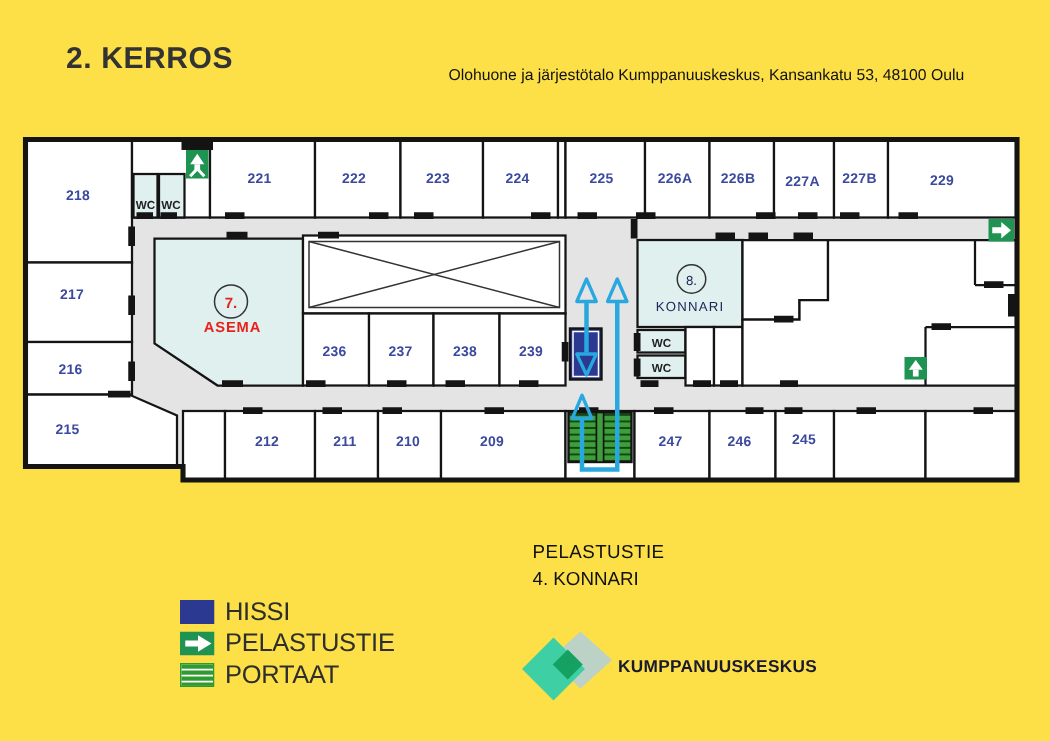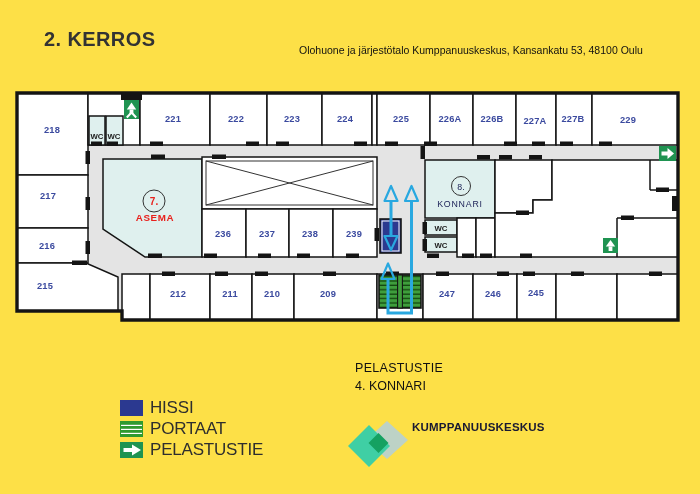--- a/index.html
+++ b/index.html
@@ -43,21 +43,21 @@
   
   .legend{position:absolute;left:120px;top:388px;margin-top:11px;}
   .legend-row{display:flex;align-items:center;margin-bottom:3px;height:18px;}
   .legend-ic{width:23px;height:16px;margin-right:7px;flex:0 0 auto;}
   .legend-lb{font-size:17px;color:#2e2e2e;letter-spacing:-.2px;white-space:nowrap;}
   
   .meet{position:absolute;left:355px;top:359px;font-size:12.5px;color:#111;line-height:18px;}
   .meet .hd{letter-spacing:.3px;}
   .meet .red{color:var(--accent_red);font-weight:700;}
   
-  .logo{position:absolute;left:347px;top:421px;display:flex;}
+  .logo{position:absolute;left:347px;top:421px;display:flex;align-items:center;}
   .logo-text{margin-left:3px;font-size:11.5px;font-weight:700;color:var(--logo_text_navy);
              letter-spacing:.2px;}
 </style>
 </head>
 <body>
 
 <div id="canvas">
 
   <div class="title">2. KERROS</div>
   <div class="subtitle">Olohuone ja järjestötalo Kumppanuuskeskus, Kansankatu 53, 48100 Oulu</div>
@@ -262,36 +262,36 @@
 
   <div class="legend">
     <div class="legend-row">
       <svg class="legend-ic" viewBox="0 0 23 16">
         <rect width="23" height="16" fill="#2b3990"></rect>
       </svg>
       <span class="legend-lb">HISSI</span>
     </div>
     <div class="legend-row">
       <svg class="legend-ic" viewBox="0 0 23 16">
+        <rect width="23" height="16" fill="#1f9351"></rect>
+        <polygon points="12,2.5 21,8 12,13.5" fill="#ffffff"></polygon>
+        <rect x="3.5" y="6" width="9" height="4" fill="#ffffff"></rect>
+      </svg>
+      <span class="legend-lb">PELASTUSTIE</span>
+    </div>
+    <div class="legend-row">
+      <svg class="legend-ic" viewBox="0 0 23 16">
         <rect x="0.5" y="0.5" width="22" height="15" fill="#ffffff" stroke="#2f9a2f" stroke-width="1"></rect>
         <rect x="1" y="1" width="21" height="2.8" fill="#2f9a2f"></rect>
         <rect x="1" y="5" width="21" height="2.8" fill="#2f9a2f"></rect>
         <rect x="1" y="9" width="21" height="2.8" fill="#2f9a2f"></rect>
         <rect x="1" y="13" width="21" height="2.2" fill="#2f9a2f"></rect>
       </svg>
       <span class="legend-lb">PORTAAT</span>
     </div>
-    <div class="legend-row">
-      <svg class="legend-ic" viewBox="0 0 23 16">
-        <rect width="23" height="16" fill="#1f9351"></rect>
-        <polygon points="12,2.5 21,8 12,13.5" fill="#ffffff"></polygon>
-        <rect x="3.5" y="6" width="9" height="4" fill="#ffffff"></rect>
-      </svg>
-      <span class="legend-lb">PELASTUSTIE</span>
-    </div>
   </div>
 
   <div class="meet">
     <div class="hd">PELASTUSTIE</div>
     <div>4. KONNARI</div>
   </div>
 
   <div class="logo">
     <svg width="62" height="48" viewBox="0 0 62 48">
       <polygon points="40,0 61,19 40,38 19,19" fill="#bdd2c6"></polygon>

